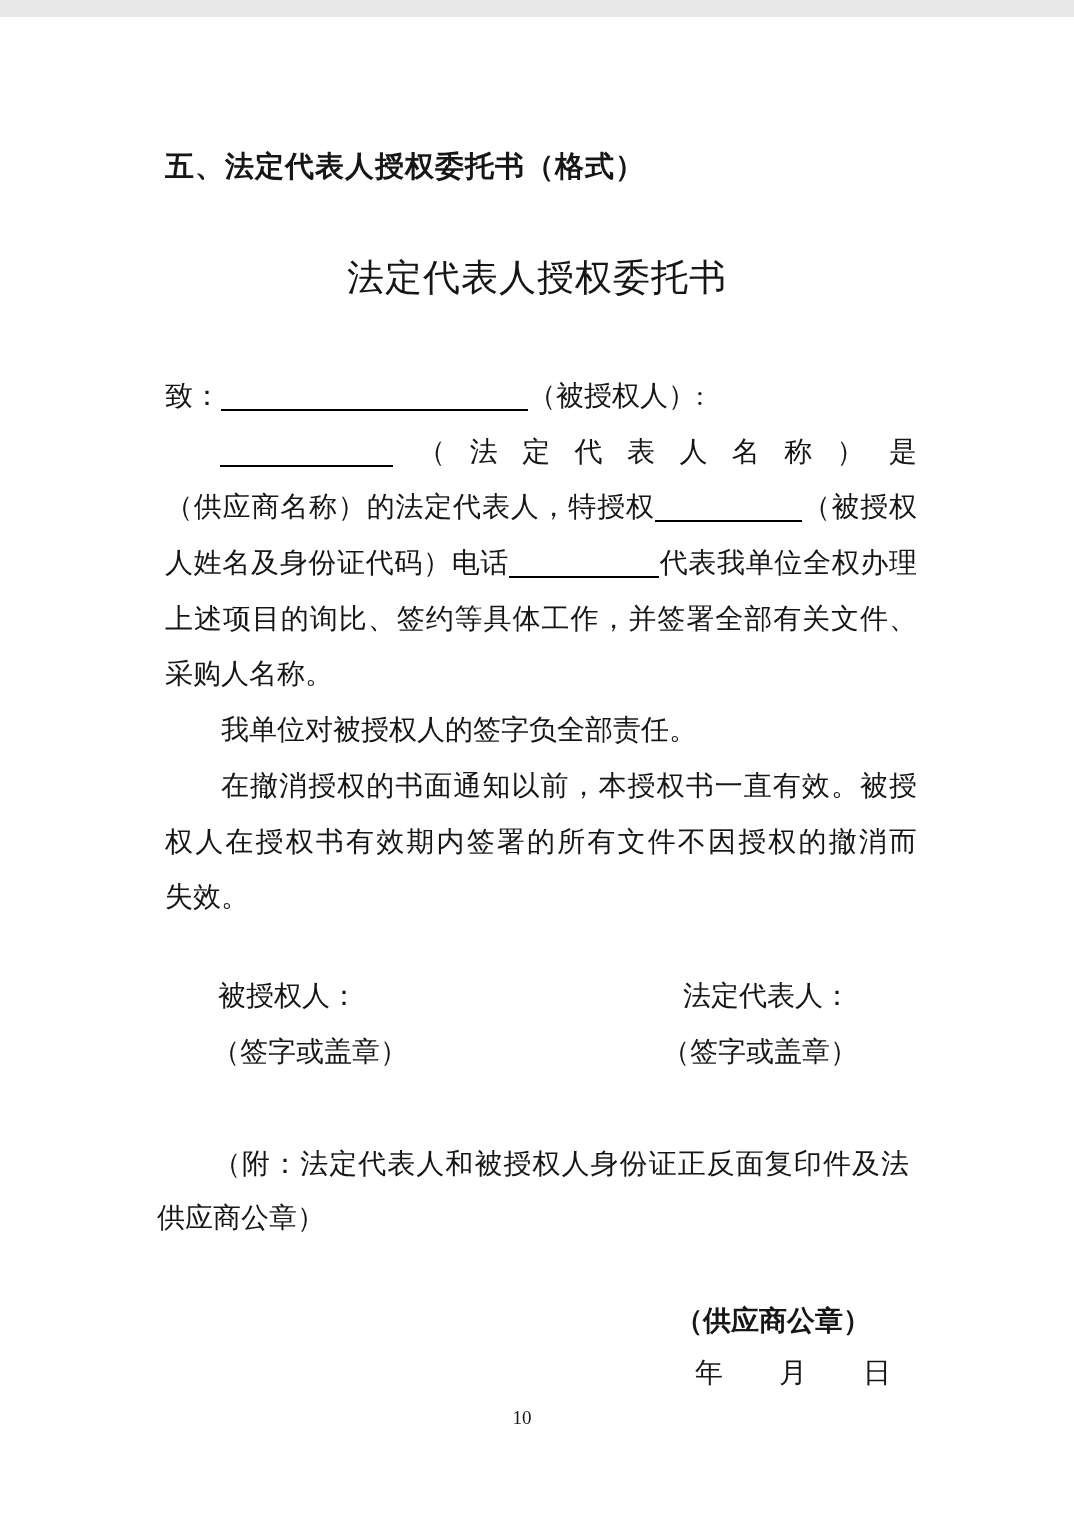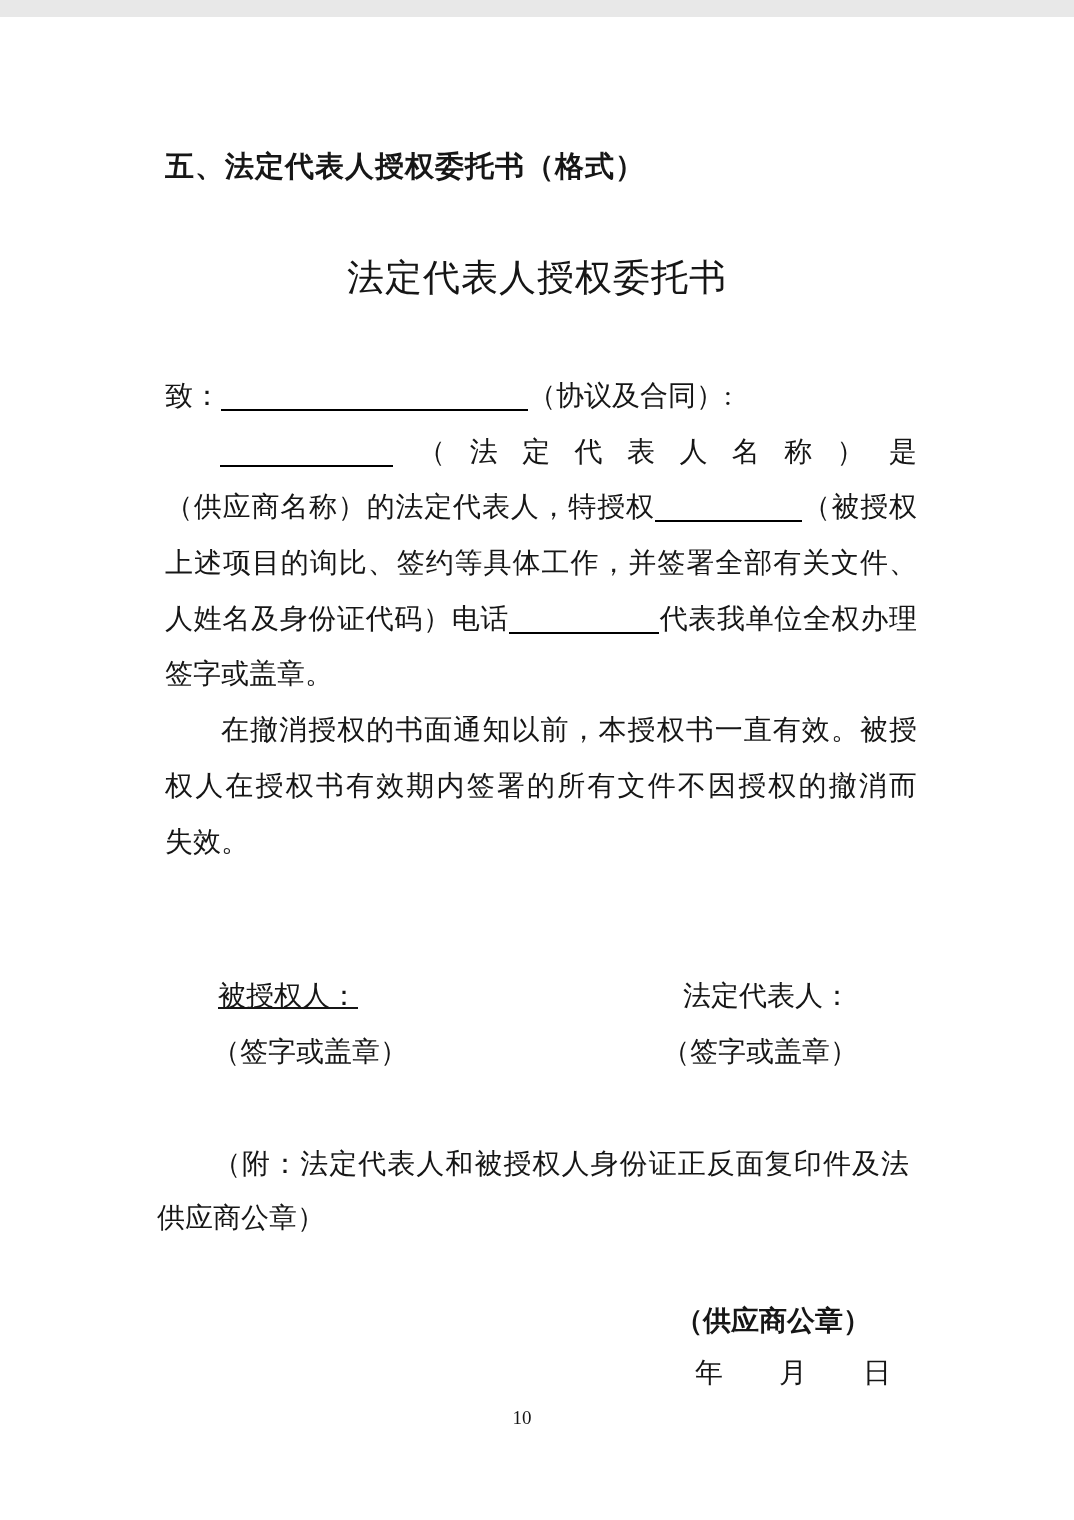--- a/index.html
+++ b/index.html
@@ -38,21 +38,21 @@
   .blank-to    { width:307px; }
   .blank-rep   { width:173px; margin-left:55px; }
   .blank-auth  { width:147px; }
   .blank-phone { width:150px; }
   .sig-block {
     position:absolute; left:165px; top:951px; width:752px;
     font-size:28px;
   }
   .sig-row { position:relative; height:56px; line-height:56px; }
   .pos { position:absolute; white-space:nowrap; }
-  .sig-left1  { left:53px;text-decoration:underline; }
+  .sig-left1  { left:53px; }
   .sig-right1 { left:518px; }
   .sig-left2  { left:47px; }
   .sig-right2 { left:497px; }
   .attach-block {
     position:absolute; left:157px; top:1120px; width:752px;
     font-size:28px;
   }
   .attach-block .line { height:54px; line-height:54px; }
   .footer-seal {
     position:absolute; left:675px; top:1289px;
@@ -72,37 +72,38 @@
 
 <div class="page">
 
   <div class="section-heading">五、法定代表人授权委托书（格式）</div>
 
   <div class="doc-title">法定代表人授权委托书</div>
 
   <div class="body-block">
 
     <div class="line">
-      <span>致：</span><span class="blank blank-to"></span><span>（协议及合同）:</span>
+      <span>致：</span><span class="blank blank-to"></span><span>（被授权人）:</span>
     </div>
 
     <div class="line j">
       <span class="blank blank-rep"></span><span>（法定代表人名称）是</span>
     </div>
 
     <div class="line j">
       <span>（供应商名称）的法定代表人，特授权</span><span class="blank blank-auth"></span><span>（被授权</span>
     </div>
 
-    <div class="line j">上述项目的询比、签约等具体工作，并签署全部有关文件、</div>
-
     <div class="line j">
       <span>人姓名及身份证代码）电话</span><span class="blank blank-phone"></span><span>代表我单位全权办理</span>
     </div>
-    <div class="line">签字或盖章。</div>
+
+    <div class="line j">上述项目的询比、签约等具体工作，并签署全部有关文件、</div>
+    <div class="line">采购人名称。</div>
+    <div class="line indent">我单位对被授权人的签字负全部责任。</div>
     <div class="line j indent">在撤消授权的书面通知以前，本授权书一直有效。被授</div>
     <div class="line j">权人在授权书有效期内签署的所有文件不因授权的撤消而</div>
     <div class="line">失效。</div>
   </div>
 
   <div class="sig-block">
     <div class="sig-row">
       <span class="pos sig-left1">被授权人：</span>
       <span class="pos sig-right1">法定代表人：</span>
     </div>

